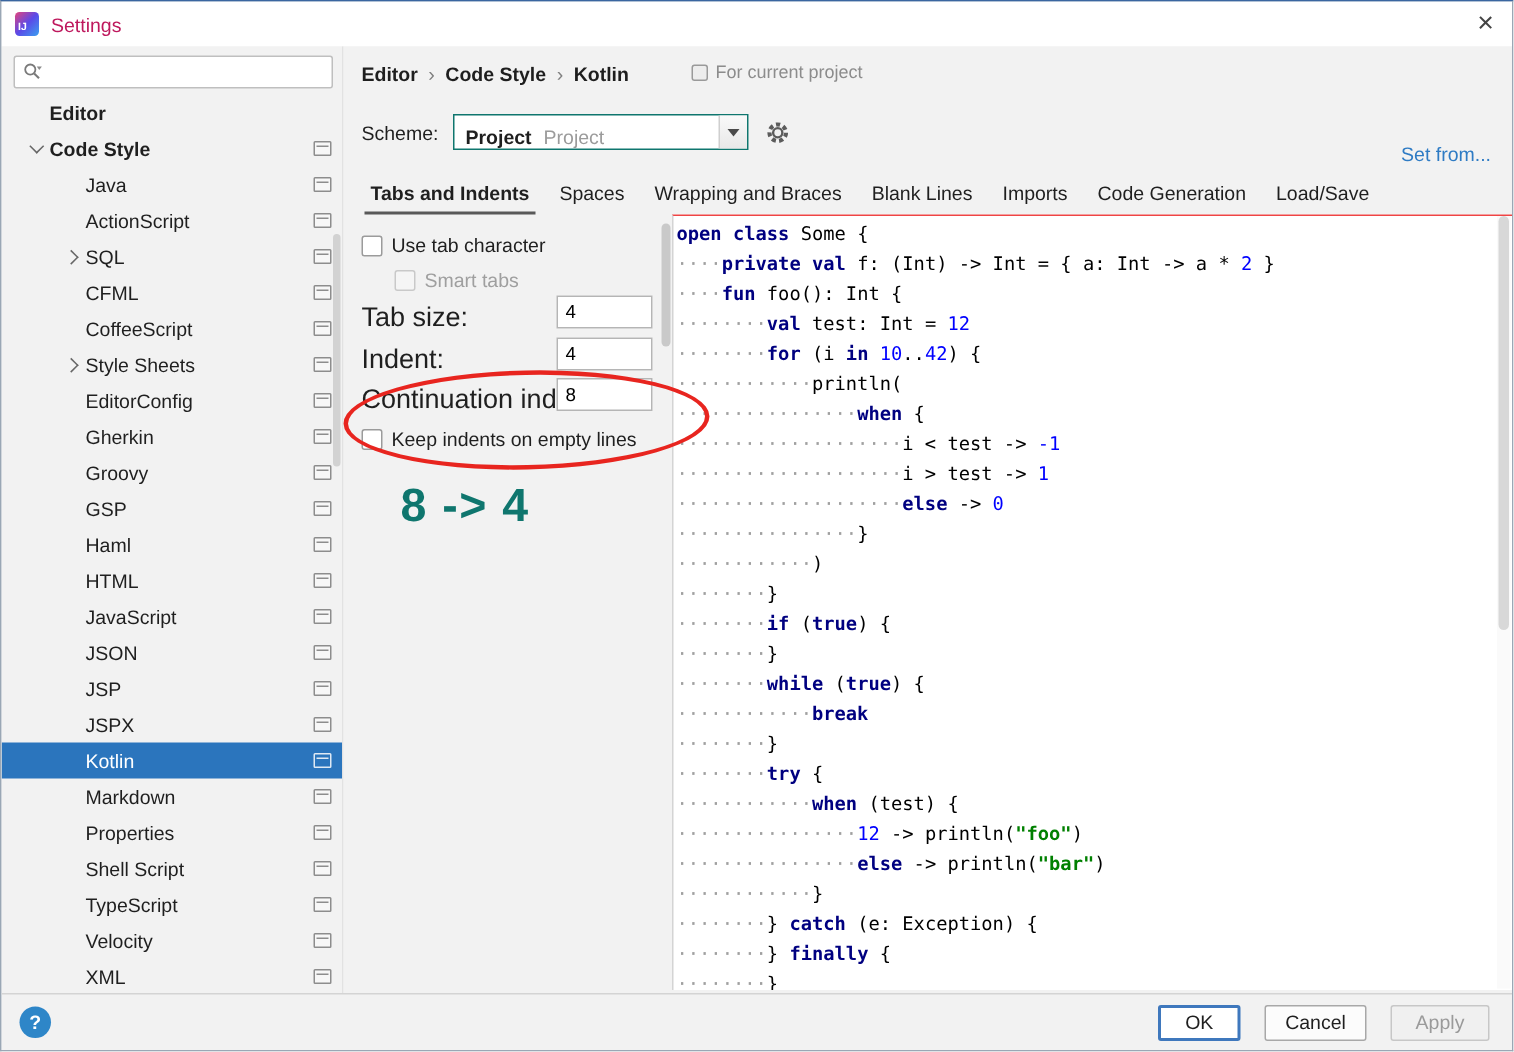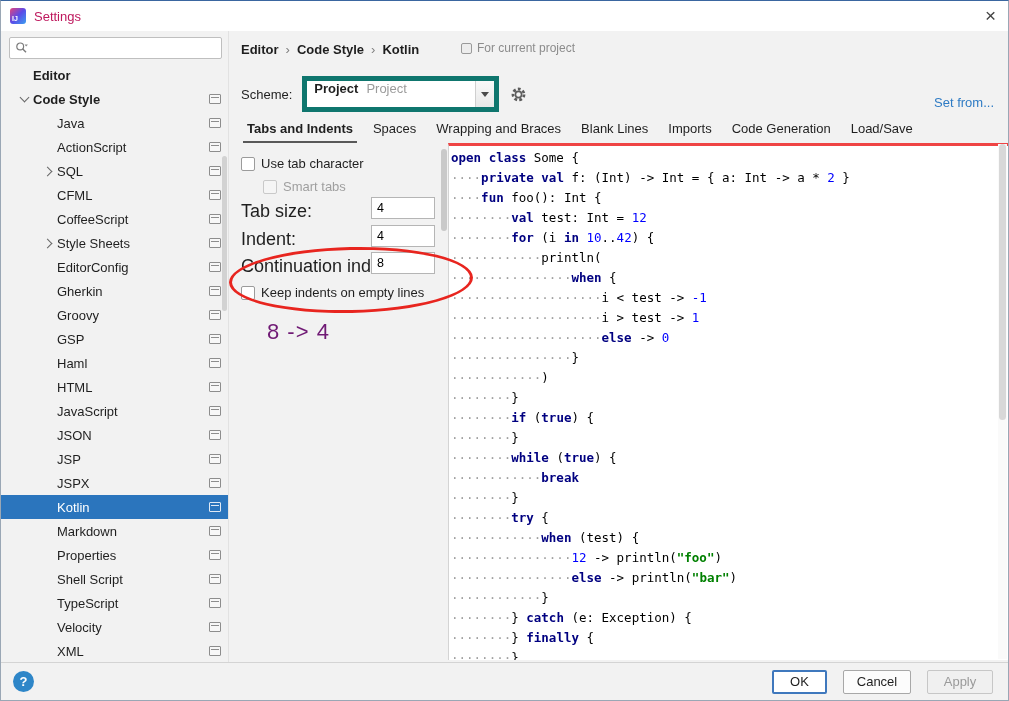--- a/index.html
+++ b/index.html
@@ -37,21 +37,21 @@
 
   
   .main{position:absolute;left:228px;top:30px;right:0;bottom:38px;background:#f2f2f2}
   .breadcrumb{position:absolute;left:12px;top:8px;height:20px;display:flex;align-items:center;gap:7px}
   .bc-part{font-weight:bold;color:#1e1e1e;cursor:pointer}
   .bc-sep{color:#808080}
   .scope-note{position:absolute;left:232px;top:10px;display:flex;align-items:center;gap:5px;color:#8c8c8c;font-size:12px}
   .scope-icon{width:11px;height:11px;border:1px solid #9a9a9a;border-radius:2px;background:#ededed;display:inline-block}
   .scheme-row{position:absolute;left:12px;top:45px;display:flex;align-items:center;gap:10px}
   .scheme-label{font-size:13px}
-  .dropdown{width:197px;height:36px;border:5px solid #0f766e;background:#fff;display:flex;align-items:flex-start;padding-left:7px;cursor:pointer}
+  .dropdown{width:197px;height:24px;border:1px solid #0f766e;background:#fff;display:flex;align-items:flex-end;padding-left:7px;cursor:pointer}
   .dd-value{font-weight:bold}
   .dd-secondary{margin-left:8px;color:#9b9b9b}
   .dd-arrow{margin-left:auto;width:19px;height:100%;border-left:1px solid #cfcfcf;background:linear-gradient(#f9f9f9,#e8e8e8);display:flex;align-items:center;justify-content:center}
   .dd-arrow i{width:0;height:0;border:4px solid transparent;border-top:5px solid #4a4a4a;margin-top:4px}
   .gear{width:18px;height:18px;display:inline-flex;align-items:center;justify-content:center;cursor:pointer}
   .set-from{position:absolute;right:14px;top:64px;color:#2e7bc4;font-size:13px;cursor:pointer}
 
   .tabs{position:absolute;left:8px;top:84px;height:28px;display:flex}
   .tab{position:relative;padding:0 10px;line-height:28px;font-size:13px;color:#1f1f1f;cursor:pointer;white-space:nowrap}
   .tab.selected{font-weight:bold}
@@ -69,23 +69,23 @@
   .l-indent{top:86px}
   .l-cont{top:113px}
   .num-input{position:absolute;left:142px;width:64px;height:22px;border:1px solid #b5b5b5;background:#fff;padding-left:5px;font-family:"Liberation Sans",sans-serif;font-size:12.5px;outline:none}
   .i-tabsize{top:54px}
   .i-indent{top:82px}
   .i-cont{top:109px}
   .r-keep{left:12px;top:142px}
   .form-scroll{position:absolute;left:212px;top:6px;width:6px;height:82px;background:#c9c9c9;border-radius:3px}
 
   .red-ellipse{position:absolute;left:0;top:104px;width:244px;height:66px;border:3px solid #e8251f;border-radius:50%;transform:rotate(-1.2deg);pointer-events:none;z-index:5}
-  .red-note{position:absolute;left:38px;top:176px;font-size:22px;font-weight:400;color:#701a75;letter-spacing:1px;z-index:5}
-
-  .preview{position:absolute;left:219px;right:0;top:0;bottom:2px;background:#fff;border-left:1px solid #d4d4d4;border-top:3px solid #ef4444;overflow:hidden;padding:2px 0 0 2px}
+  .red-note{position:absolute;left:38px;top:176px;font-size:31px;font-weight:700;color:#0f766e;letter-spacing:1px;z-index:5}
+
+  .preview{position:absolute;left:219px;right:0;top:0;bottom:2px;background:#fff;border-left:1px solid #d4d4d4;border-top:1px solid #ef4444;overflow:hidden;padding:2px 0 0 2px}
   .code-line{font-family:"DejaVu Sans Mono","Liberation Mono",monospace;font-size:12.5px;line-height:20px;white-space:pre;color:#000}
   .ws{color:#a0a0a0}
   .tok-kw{color:#000080;font-weight:bold}
   .tok-num{color:#0000ff}
   .tok-str{color:#008000;font-weight:bold}
   .tok-pl{color:#000}
   .preview-scroll{position:absolute;right:1px;top:1px;width:9px;bottom:3px;background:#fafafa}
   .preview-scroll i{position:absolute;left:1px;right:1px;top:0;height:276px;background:#d8d8d8;border-radius:4px;display:block}
 
   

